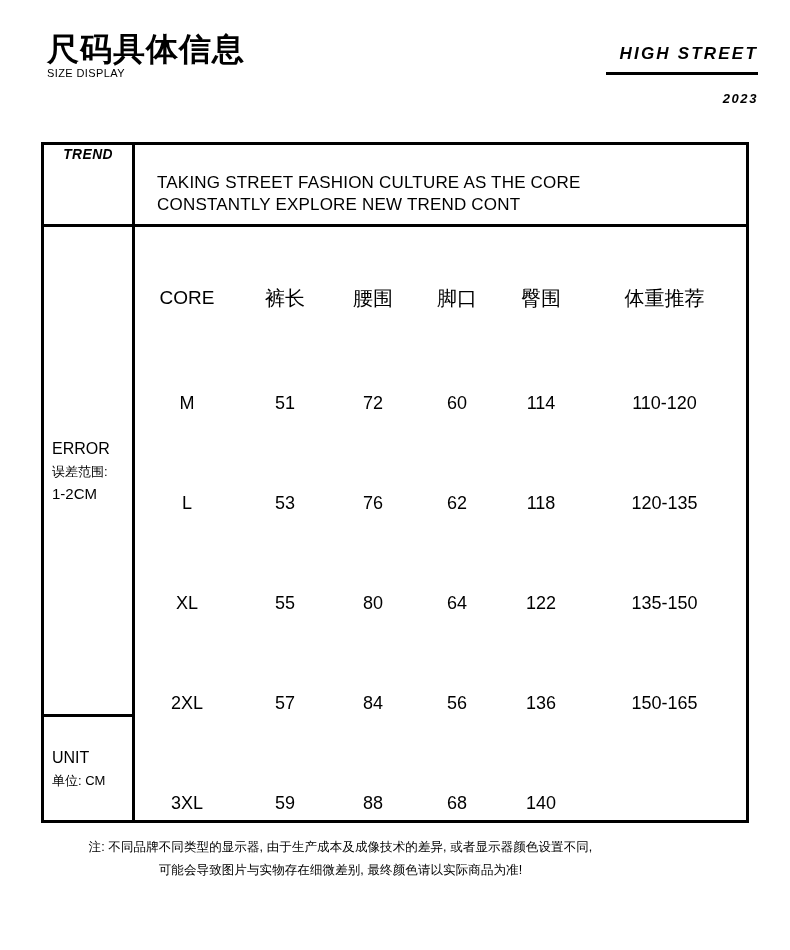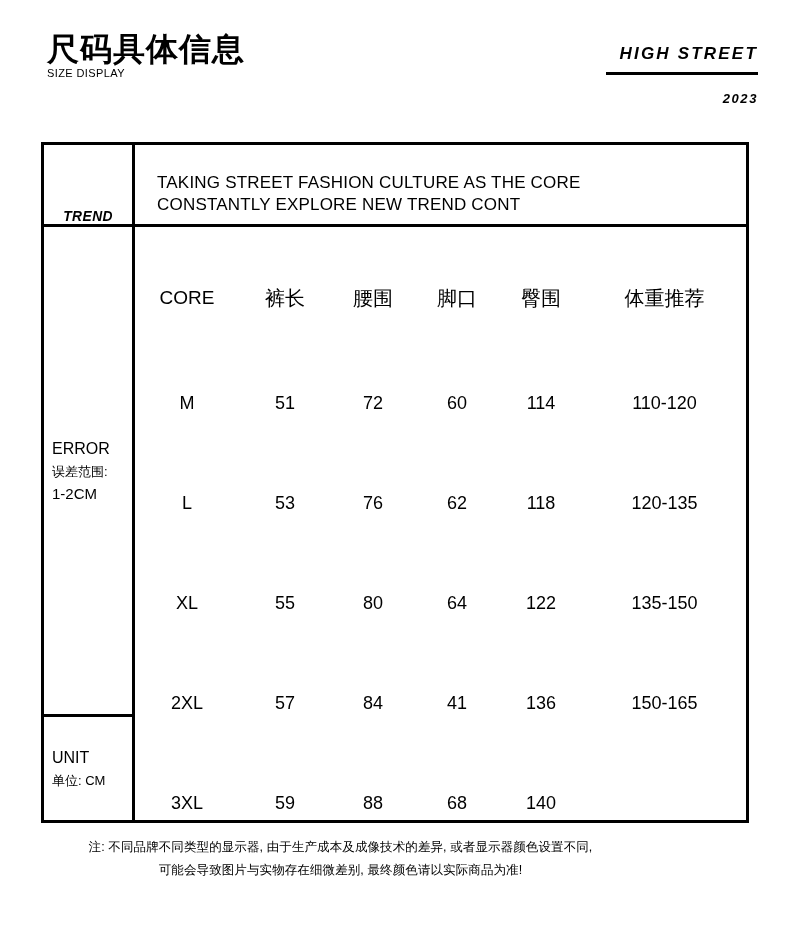--- a/index.html
+++ b/index.html
@@ -106,21 +106,21 @@
   }
 
   
   .trend-cell {
     position: absolute;
     left: 0;
     top: 0;
     width: 88px;
     height: 79px;
     display: flex;
-    align-items: flex-end;
+    align-items: flex-start;
     justify-content: center;
   }
   .trend-logo {
     font-size: 15px;
     font-weight: bold;
     font-style: italic;
     letter-spacing: 0.5px;
     transform: scaleX(0.92);
   }
   .headline-cell {
@@ -307,21 +307,21 @@
       <div class="grid-cell col-b">80</div>
       <div class="grid-cell col-c">64</div>
       <div class="grid-cell col-d">122</div>
       <div class="grid-cell col-e">135-150</div>
     </div>
 
     <div class="grid-row" style="top:461px;">
       <div class="grid-cell col-size">2XL</div>
       <div class="grid-cell col-a">57</div>
       <div class="grid-cell col-b">84</div>
-      <div class="grid-cell col-c">41</div>
+      <div class="grid-cell col-c">56</div>
       <div class="grid-cell col-d">136</div>
       <div class="grid-cell col-e">150-165</div>
     </div>
 
     <div class="grid-row" style="top:561px;">
       <div class="grid-cell col-size">3XL</div>
       <div class="grid-cell col-a">59</div>
       <div class="grid-cell col-b">88</div>
       <div class="grid-cell col-c">68</div>
       <div class="grid-cell col-d">140</div>

